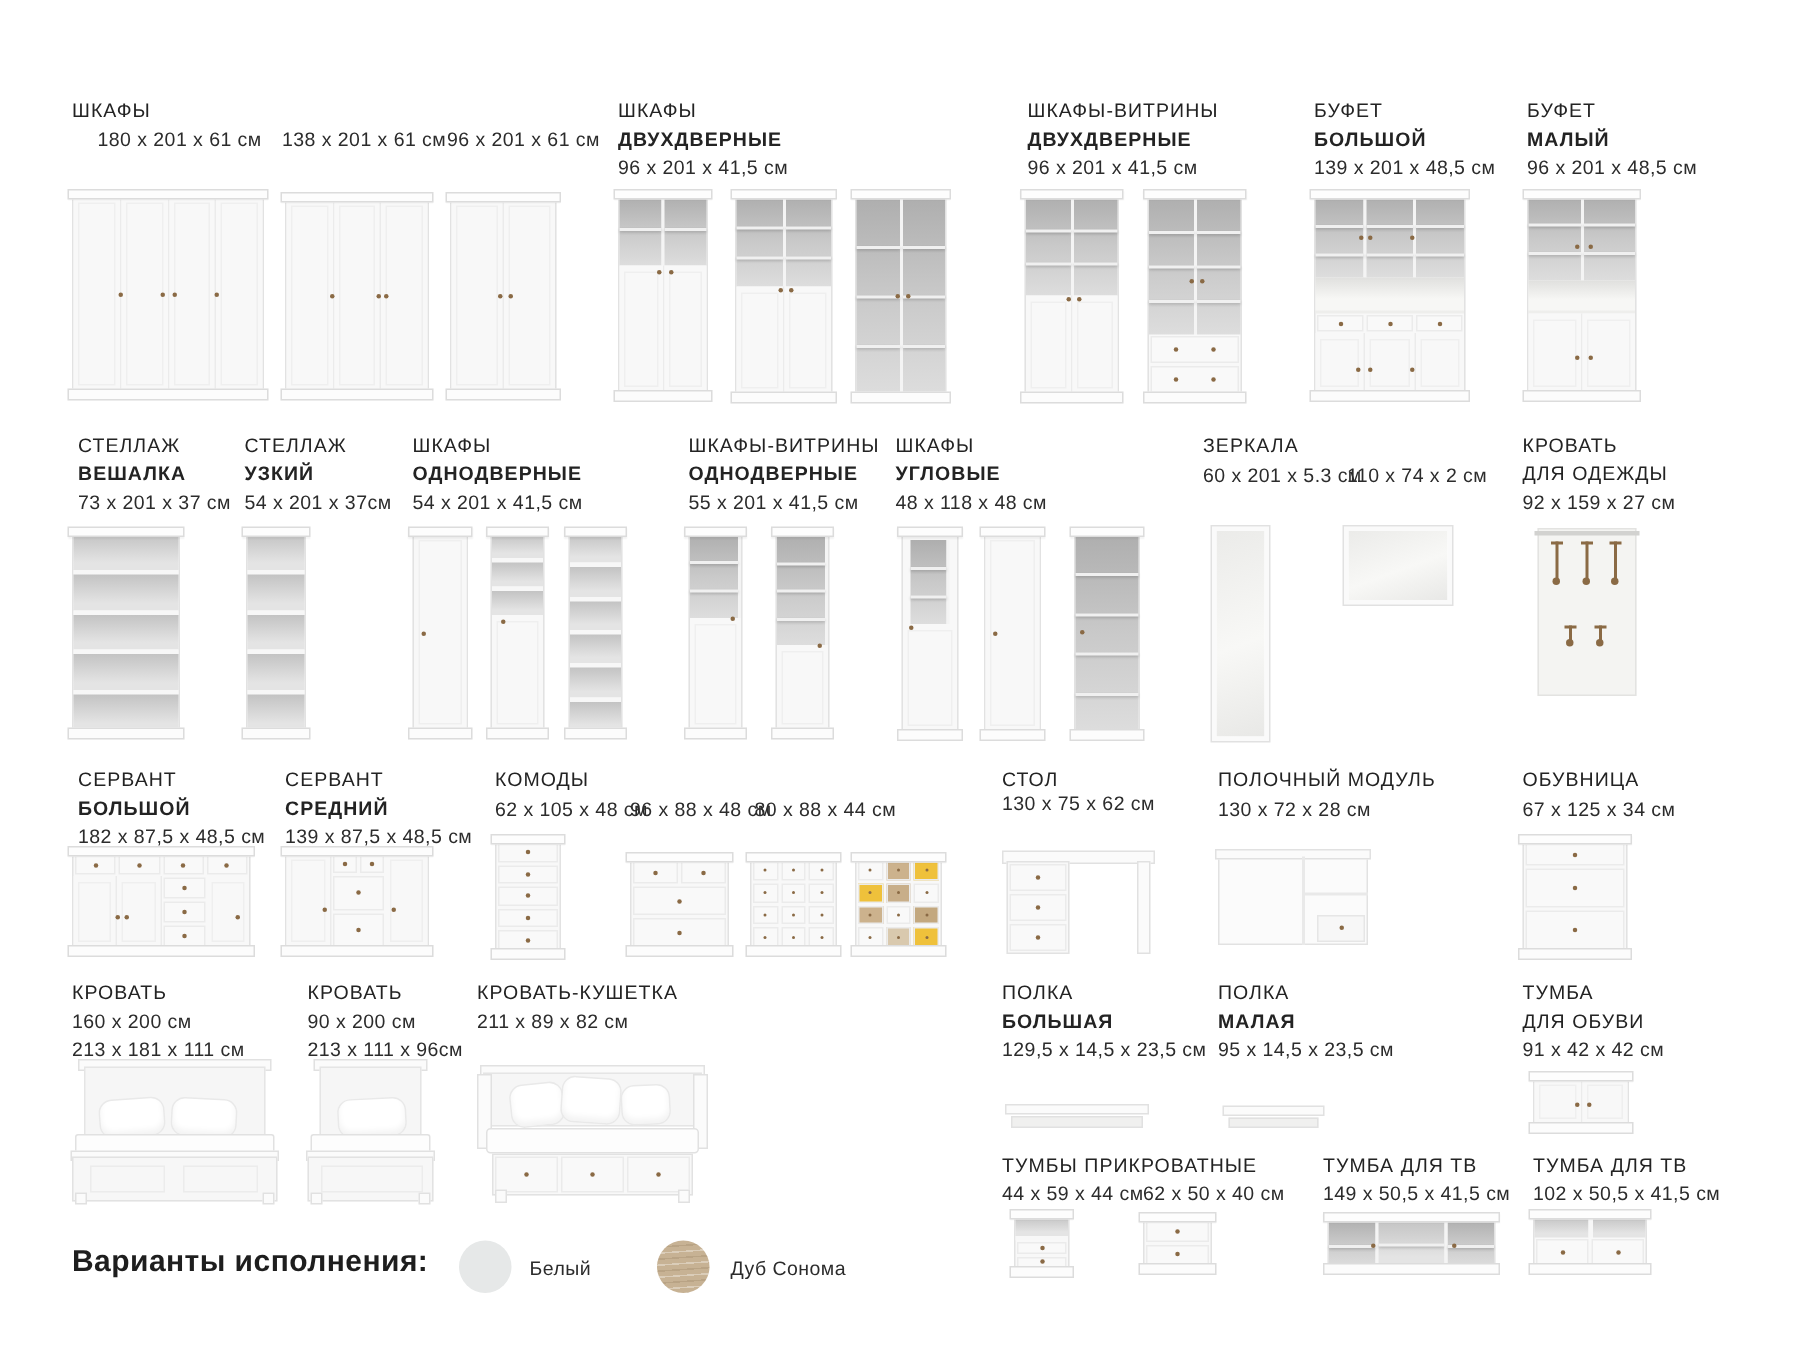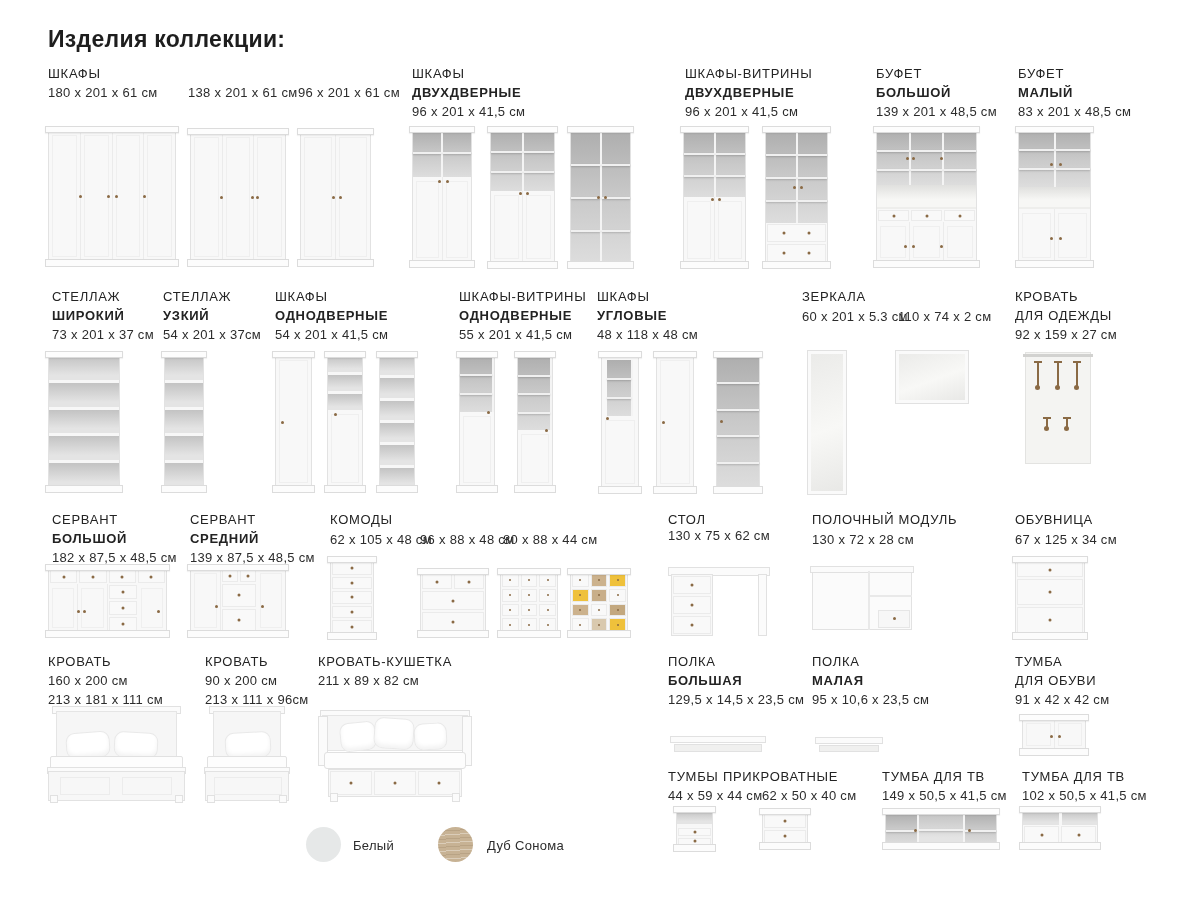--- a/index.html
+++ b/index.html
@@ -41,42 +41,41 @@
   .hook::before{content:"";position:absolute;left:-3px;top:0;width:8px;height:2px;background:#8a6a45;}
   .swatch{position:absolute;width:35px;height:35px;border-radius:50%;}
   .oakgrain::after{content:"";position:absolute;inset:0;border-radius:50%;
      background:repeating-linear-gradient(176deg,rgba(255,255,255,.35) 0 1px,rgba(0,0,0,0) 1px 4px,rgba(120,96,64,.18) 4px 5px,rgba(0,0,0,0) 5px 8px);}
 </style>
 </head>
 <body>
 
 <div id="canvas">
 
-  <div class="ttl" style="left:48px;top:26px">Изделия коллекции:</div>
 
   <span class="nm" style="left:48px;top:66px">ШКАФЫ</span>
-  <span class="dm" style="left:48px;top:85px">180 x 201 x 61 см</span>
+  <span class="dm" style="left:65px;top:85px">180 x 201 x 61 см</span>
   <span class="dm" style="left:188px;top:85px">138 x 201 x 61 см</span>
   <span class="dm" style="left:298px;top:85px">96 x 201 x 61 см</span>
 
   <span class="nm" style="left:412px;top:66px">ШКАФЫ</span>
   <span class="nm b" style="left:412px;top:85px">ДВУХДВЕРНЫЕ</span>
   <span class="dm" style="left:412px;top:104px">96 x 201 x 41,5 см</span>
 
   <span class="nm" style="left:685px;top:66px">ШКАФЫ-ВИТРИНЫ</span>
   <span class="nm b" style="left:685px;top:85px">ДВУХДВЕРНЫЕ</span>
   <span class="dm" style="left:685px;top:104px">96 x 201 x 41,5 см</span>
 
   <span class="nm" style="left:876px;top:66px">БУФЕТ</span>
   <span class="nm b" style="left:876px;top:85px">БОЛЬШОЙ</span>
   <span class="dm" style="left:876px;top:104px">139 x 201 x 48,5 см</span>
 
   <span class="nm" style="left:1018px;top:66px">БУФЕТ</span>
   <span class="nm b" style="left:1018px;top:85px">МАЛЫЙ</span>
-  <span class="dm" style="left:1018px;top:104px">83 x 201 x 48,5 см</span>
+  <span class="dm" style="left:1018px;top:104px">96 x 201 x 48,5 см</span>
 
   <div class="fu" style="left:48px;top:126px;width:128px;height:141px">
     <div class="cap"></div>
     <div class="bd">
         <div class="door"></div>
         <div class="door"></div>
         <div class="door"></div>
         <div class="door"></div>
       </div>
     <div class="knob" style="left:24%;top:49%"></div>
@@ -273,21 +272,21 @@
         </div>
     </div>
     <div class="knob" style="left:44%;top:26%"></div>
       <div class="knob" style="left:56%;top:26%"></div>
     <div class="knob" style="left:44%;top:78%"></div>
       <div class="knob" style="left:56%;top:78%"></div>
     <div class="base"></div>
   </div>
 
   <span class="nm" style="left:52px;top:289px">СТЕЛЛАЖ</span>
-  <span class="nm b" style="left:52px;top:308px">ШИРОКИЙ</span>
+  <span class="nm b" style="left:52px;top:308px">ВЕШАЛКА</span>
   <span class="dm" style="left:52px;top:327px">73 x 201 x 37 см</span>
 
   <span class="nm" style="left:163px;top:289px">СТЕЛЛАЖ</span>
   <span class="nm b" style="left:163px;top:308px">УЗКИЙ</span>
   <span class="dm" style="left:163px;top:327px">54 x 201 x 37см</span>
 
   <span class="nm" style="left:275px;top:289px">ШКАФЫ</span>
   <span class="nm b" style="left:275px;top:308px">ОДНОДВЕРНЫЕ</span>
   <span class="dm" style="left:275px;top:327px">54 x 201 x 41,5 см</span>
 
@@ -619,21 +618,21 @@
 
   <span class="nm" style="left:318px;top:654px">КРОВАТЬ-КУШЕТКА</span>
   <span class="dm" style="left:318px;top:673px">211 x 89 x 82 см</span>
 
   <span class="nm" style="left:668px;top:654px">ПОЛКА</span>
   <span class="nm b" style="left:668px;top:673px">БОЛЬШАЯ</span>
   <span class="dm" style="left:668px;top:692px">129,5 x 14,5 x 23,5 см</span>
 
   <span class="nm" style="left:812px;top:654px">ПОЛКА</span>
   <span class="nm b" style="left:812px;top:673px">МАЛАЯ</span>
-  <span class="dm" style="left:812px;top:692px">95 x 10,6 x 23,5 см</span>
+  <span class="dm" style="left:812px;top:692px">95 x 14,5 x 23,5 см</span>
 
   <span class="nm" style="left:1015px;top:654px">ТУМБА</span>
   <span class="nm" style="left:1015px;top:673px">ДЛЯ ОБУВИ</span>
   <span class="dm" style="left:1015px;top:692px">91 x 42 x 42 см</span>
 
   <div class="fu" style="left:48px;top:706px;width:137px;height:97px">
     <div class="plank" style="left:4px;right:4px;top:0;height:6px"></div>
     <div style="position:absolute;left:8px;right:8px;top:5px;height:50px;background:#f6f6f6;border:1px solid #e5e5e5"></div>
     <div class="pillow" style="left:18px;top:26px;width:42px;height:24px;transform:rotate(-4deg)"></div>
     <div class="pillow" style="left:66px;top:26px;width:42px;height:24px;transform:rotate(3deg)"></div>
@@ -751,18 +750,19 @@
           <div class="cell" style="border-bottom:none"></div>
         </div>
       <div class="row" style="flex:1">
           <div class="drw"></div>
           <div class="drw"></div>
         </div>
     </div>
     <div class="base"></div>
   </div>
 
+  <div class="ttl2" style="left:48px;top:830px">Варианты исполнения:</div>
   <div class="swatch" style="left: 306px; top: 827px; background: rgb(230, 232, 232);"></div>
   <span class="dm" style="left:353px;top:838px">Белый</span>
   <div class="swatch oakgrain" style="left: 438px; top: 827px; background: rgb(199, 178, 148);"></div>
   <span class="dm" style="left:487px;top:838px">Дуб Сонома</span>
 
 </div>
 
 </body></html>

